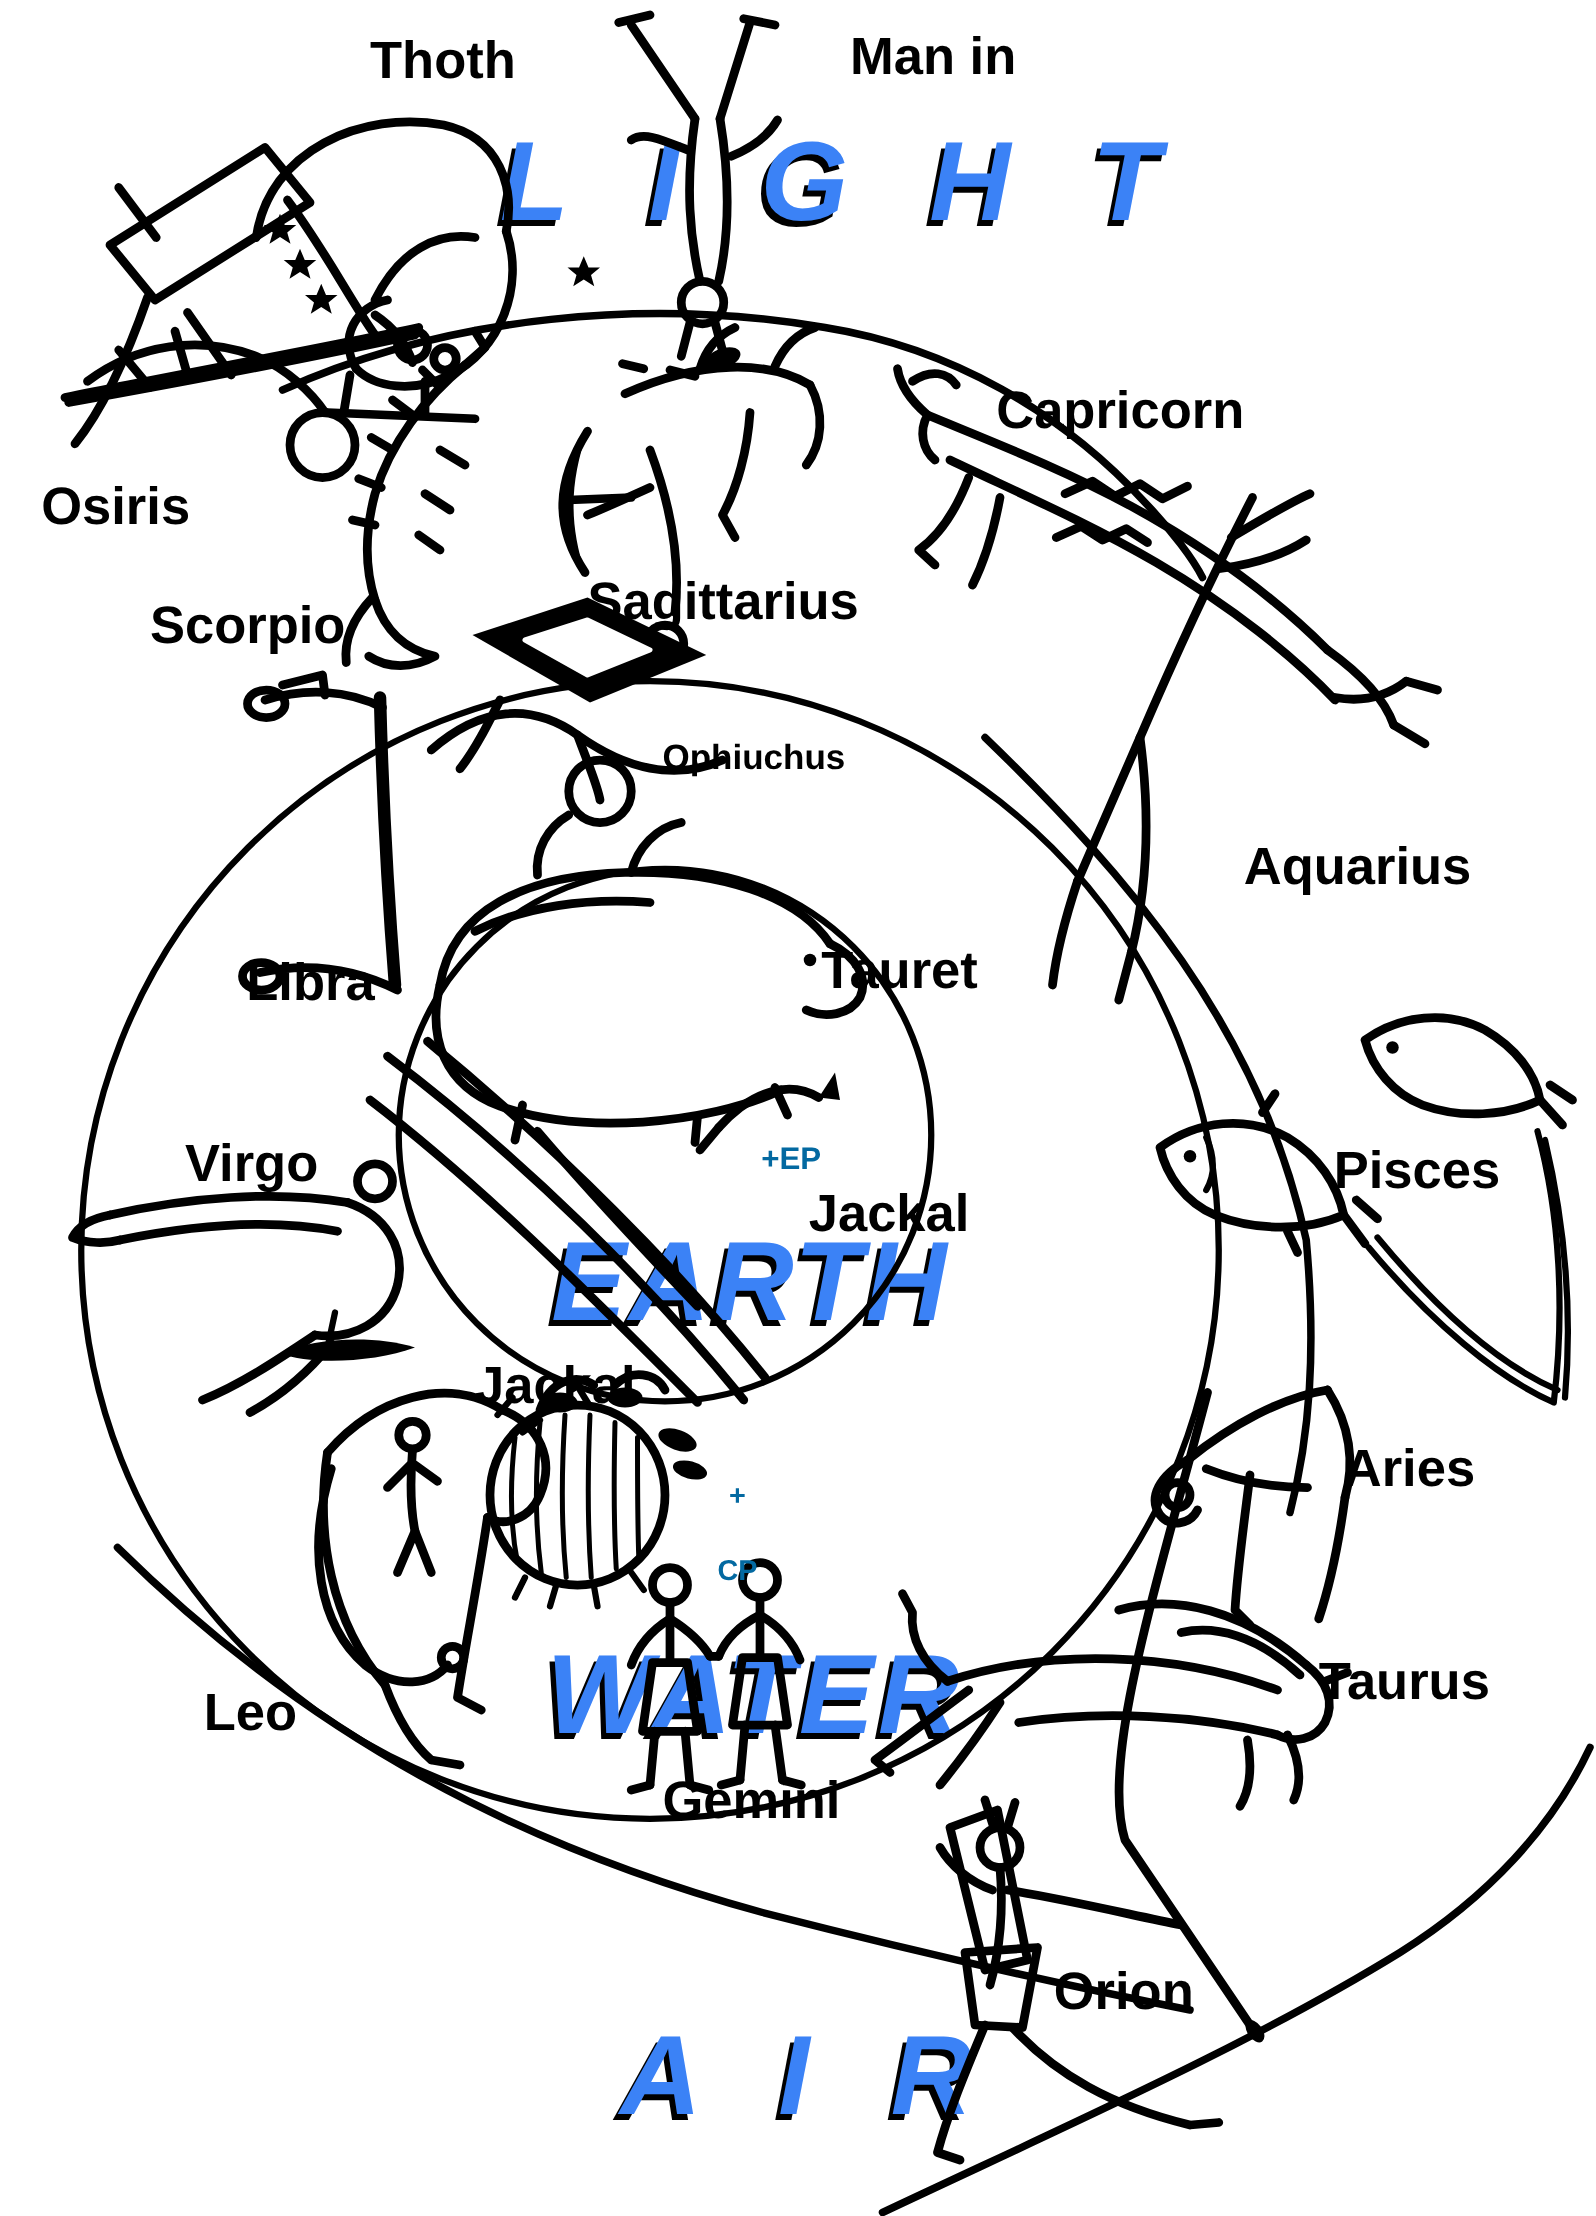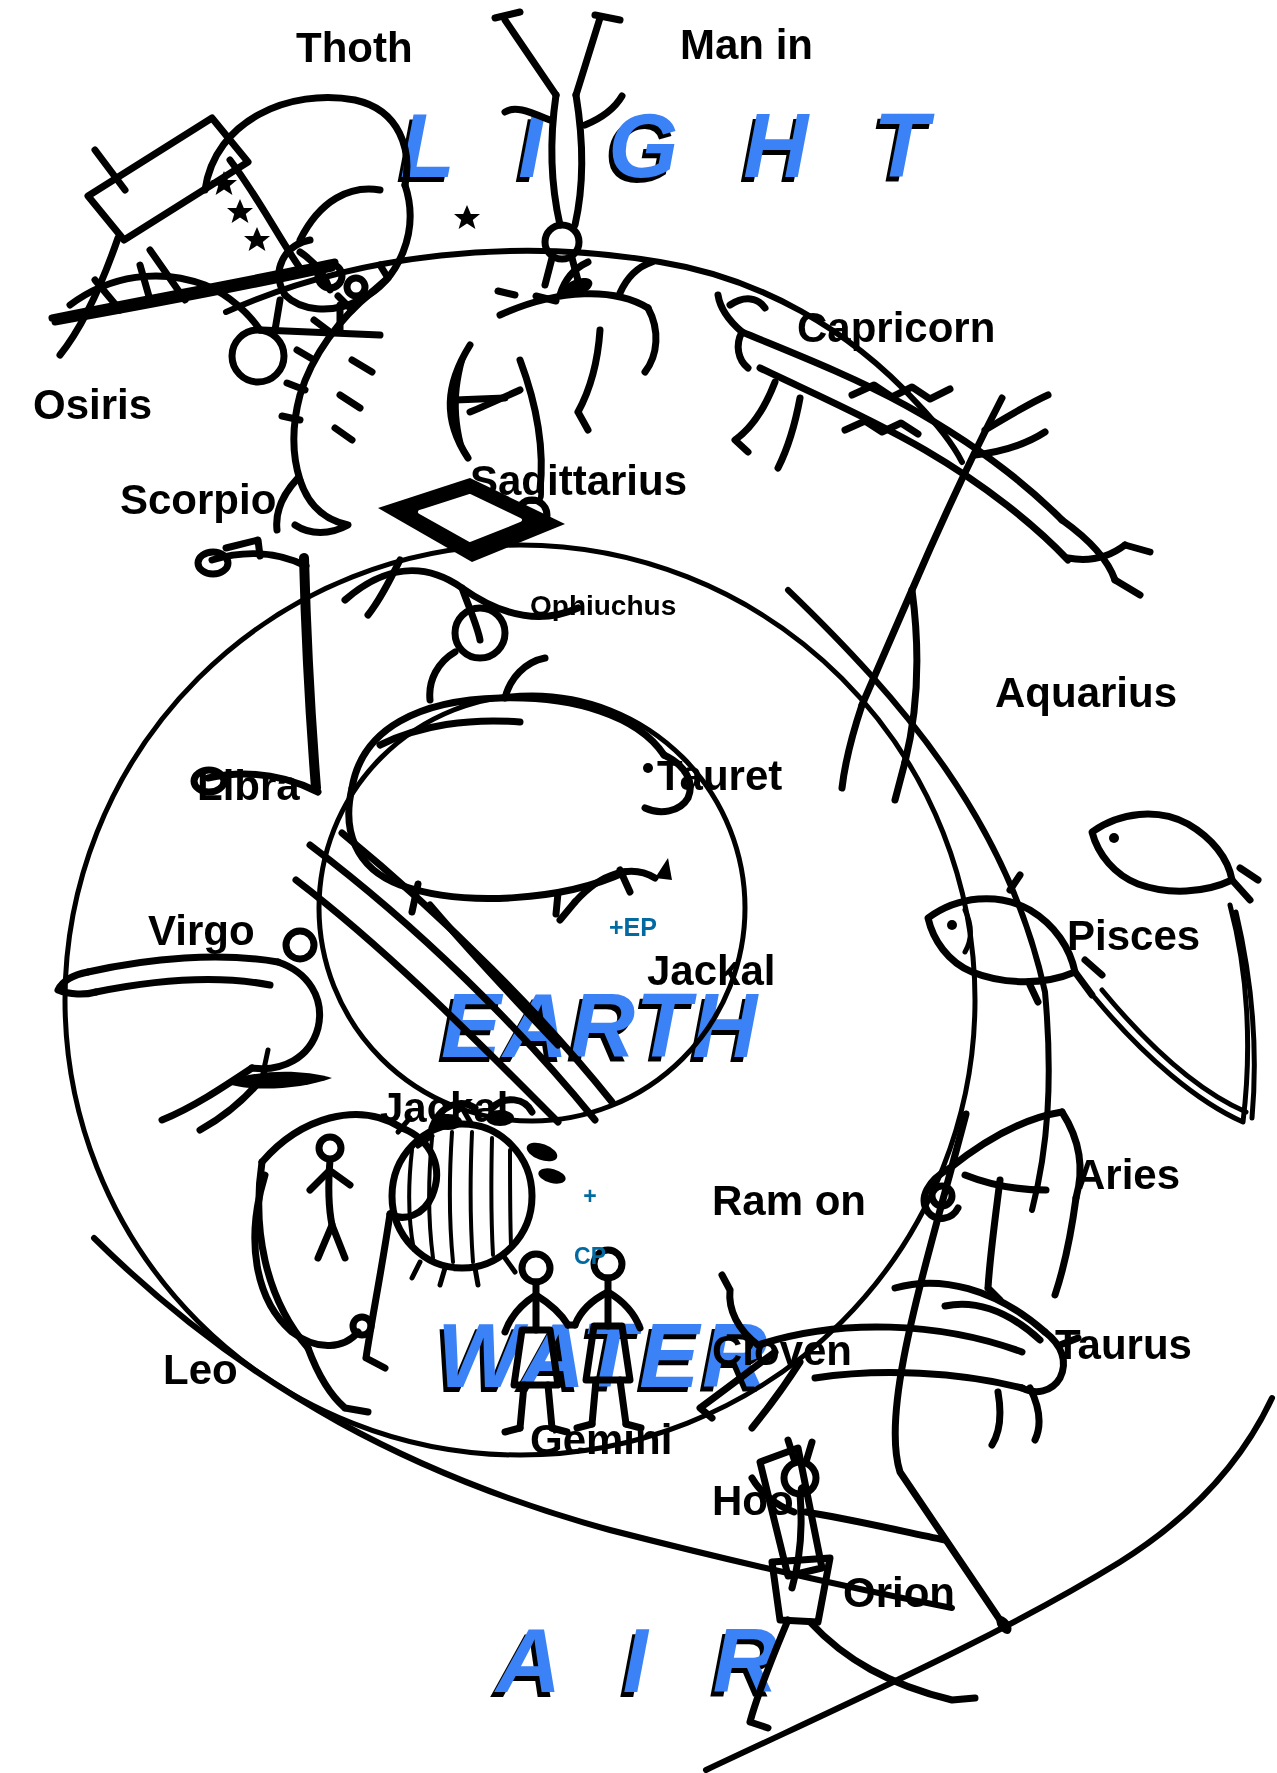--- a/index.html
+++ b/index.html
@@ -281,25 +281,20 @@
   <div class="lbl" style="left:120px;top:478px;">Scorpio</div>
   <div class="lbl" style="left:470px;top:459px;">Sagittarius</div>
   <div class="lbl" style="left:797px;top:306px;">Capricorn</div>
   <div class="lbl" style="left:530px;top:591px;font-size:28px;">Ophiuchus</div>
   <div class="lbl" style="left:995px;top:671px;">Aquarius</div>
   <div class="lbl" style="left:197px;top:764px;">Libra</div>
   <div class="lbl" style="left:657px;top:754px;">Tauret</div>
   <div class="lbl" style="left:148px;top:909px;">Virgo</div>
   <div class="lbl" style="left:647px;top:949px;">Jackal</div>
   <div class="lbl" style="left:380px;top:1086px;">Jackal</div>
-  <div class="lbl" style="left:712px;top:1076px;line-height:50px;">
-    <div>Ram on</div>
-    <div>Cloven</div>
-    <div>Hoof</div>
-  </div>
   <div class="lbl" style="left:1067px;top:914px;">Pisces</div>
   <div class="lbl" style="left:1075px;top:1153px;">Aries</div>
   <div class="lbl" style="left:163px;top:1348px;">Leo</div>
   <div class="lbl" style="left:530px;top:1418px;">Gemini</div>
   <div class="lbl" style="left:1055px;top:1323px;">Taurus</div>
   <div class="lbl" style="left:843px;top:1571px;">Orion</div>
 
   <div class="marker" style="left:609px;top:913px;font-size:25px;"><span>+</span><span>EP</span></div>
   <div class="marker" style="left:568px;top:1146px;width:44px;text-align:center;font-size:23px;line-height:20px;">
     <div>+</div>

